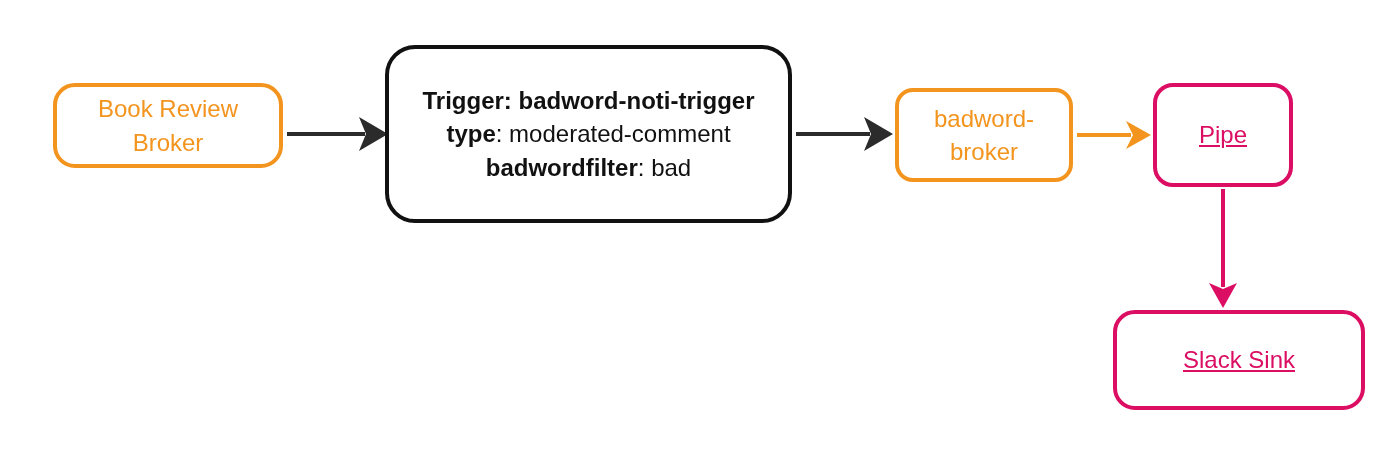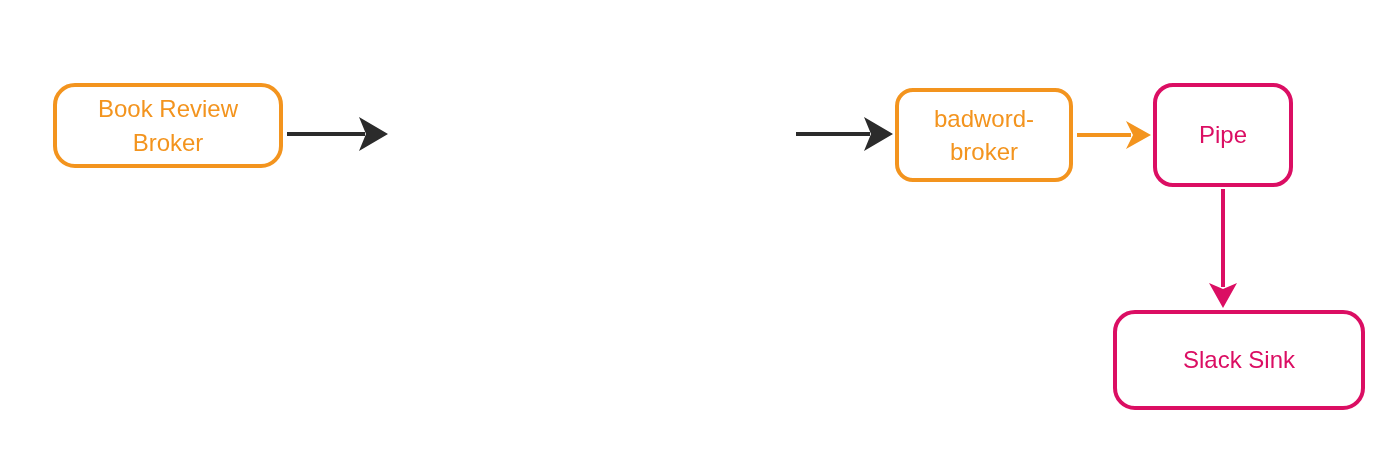--- a/index.html
+++ b/index.html
@@ -28,20 +28,21 @@
     font-size: 24px;
     line-height: 1.38;
   }
   .node-orange {
     border: 4px solid var(--c-orange, #F3941E);
     color: var(--c-orange, #F3941E);
   }
   .node-pink {
     border: 4px solid var(--c-pink, #DB0E63);
     color: var(--c-pink, #DB0E63);
+    text-decoration: underline;
   }
   .node-dark {
     border: 4px solid var(--c-dark, #111111);
     color: var(--c-dark, #111111);
   }
   .node-book-review-broker { left: 53px;  top: 83px;  width: 230px; height: 85px; border-radius: 22px; }
   .node-trigger            { left: 385px; top: 45px;  width: 407px; height: 178px; border-radius: 30px; }
   .node-badword-broker     { left: 895px; top: 88px;  width: 178px; height: 94px;  border-radius: 18px; text-align: center; }
   .node-pipe               { left: 1153px;top: 83px;  width: 140px; height: 104px; border-radius: 20px; }
   .node-slack-sink         { left: 1113px;top: 310px; width: 252px; height: 100px; border-radius: 22px; }
@@ -70,20 +71,27 @@
     <g>
       <line x1="1223" y1="189" x2="1223" y2="287" stroke-width="4" stroke="#DB0E63"></line>
       <polygon points="1209,283 1223,308 1237,283 1223,289" fill="#DB0E63"></polygon>
     </g>
   </svg>
 
   <div class="node node-orange node-book-review-broker">
     <div class="label">Book Review Broker</div>
   </div>
 
+  <div class="node node-dark node-trigger">
+    <div class="label">
+      <div class="trigger-line"><b>Trigger: badword-noti-trigger</b><span></span></div>
+      <div class="trigger-line"><b>type</b><span>: moderated-comment</span></div>
+      <div class="trigger-line"><b>badwordfilter</b><span>: bad</span></div>
+    </div>
+  </div>
 
   <div class="node node-orange node-badword-broker">
     <div class="label">badword-broker</div>
   </div>
 
   <div class="node node-pink node-pipe">
     <div class="label">Pipe</div>
   </div>
 
   <div class="node node-pink node-slack-sink">

